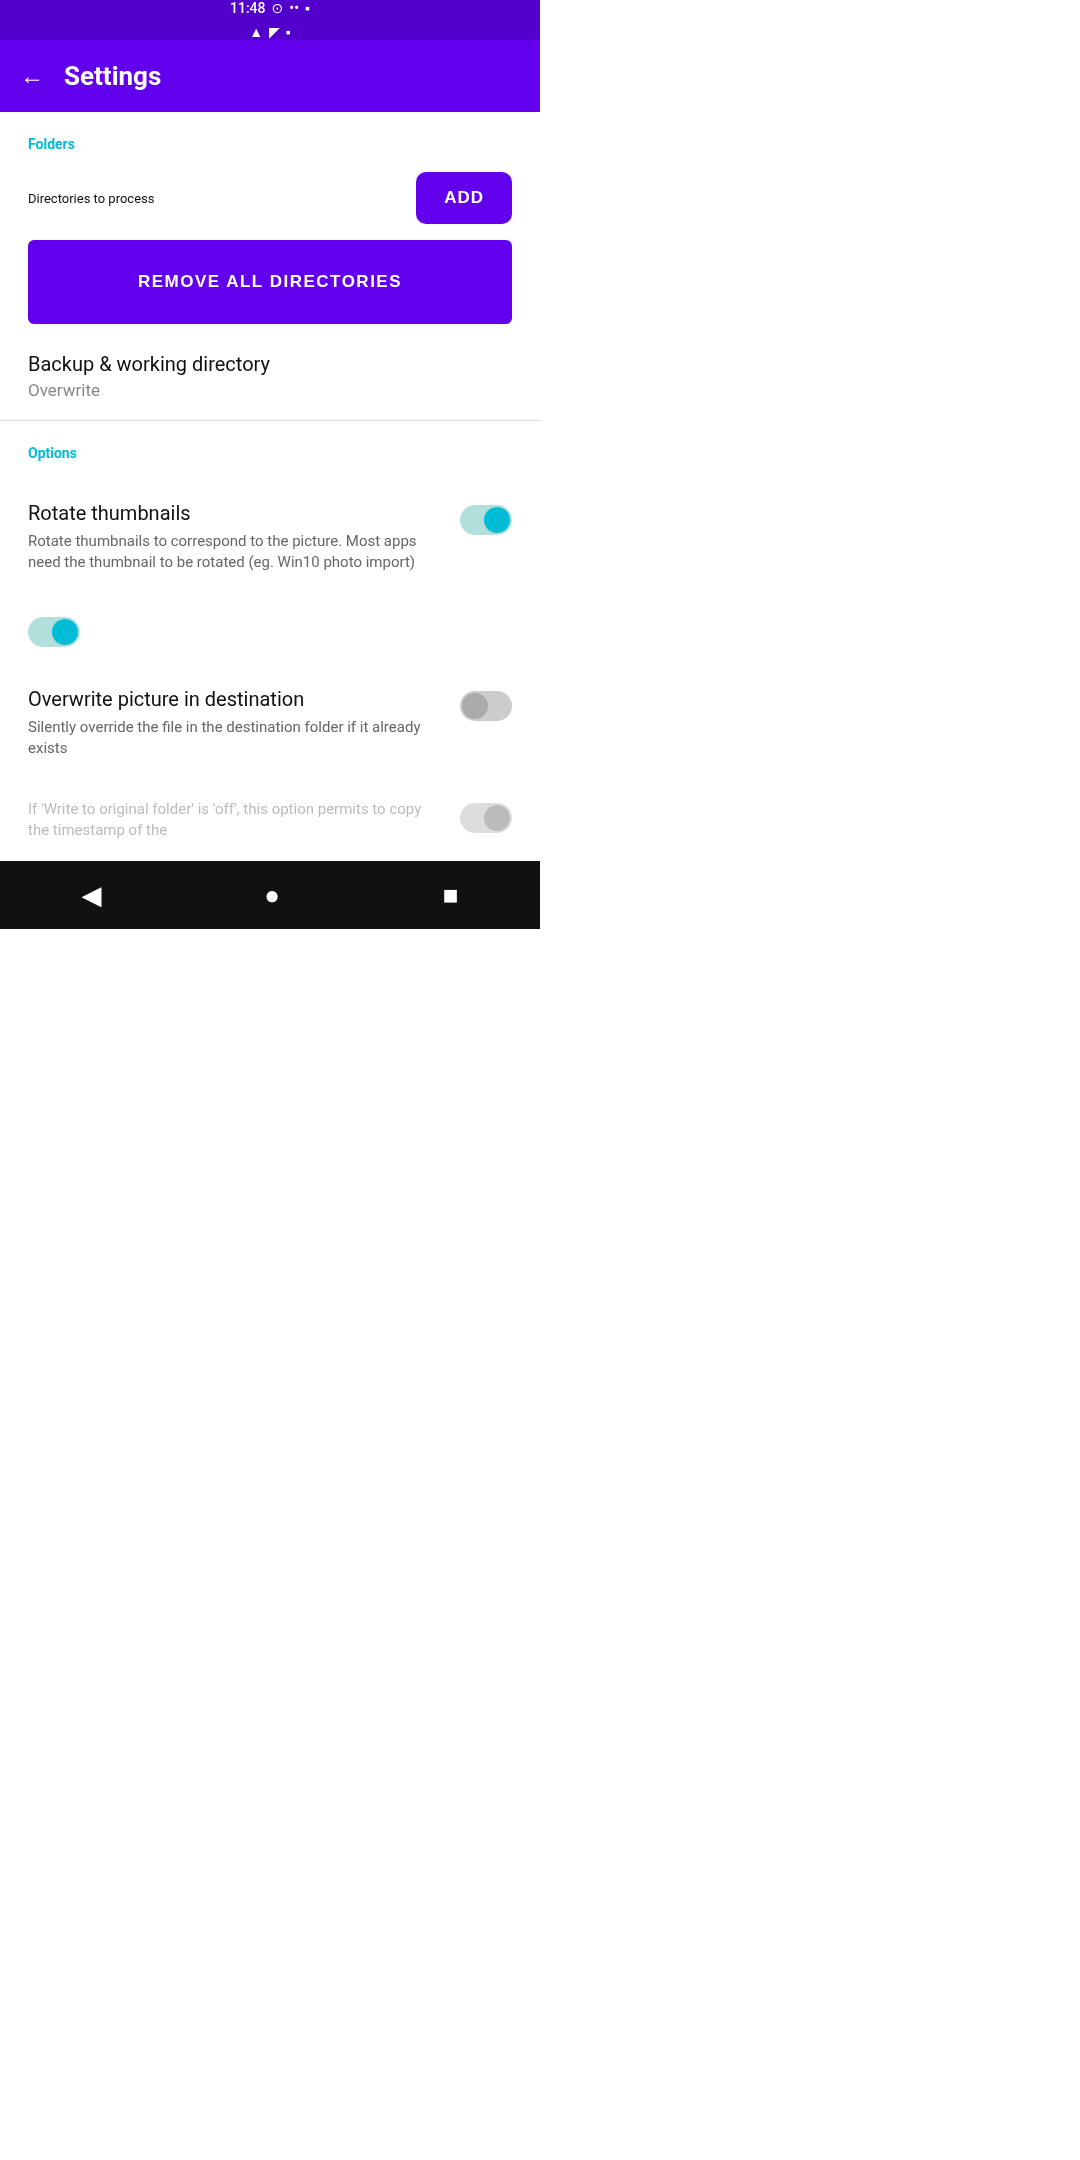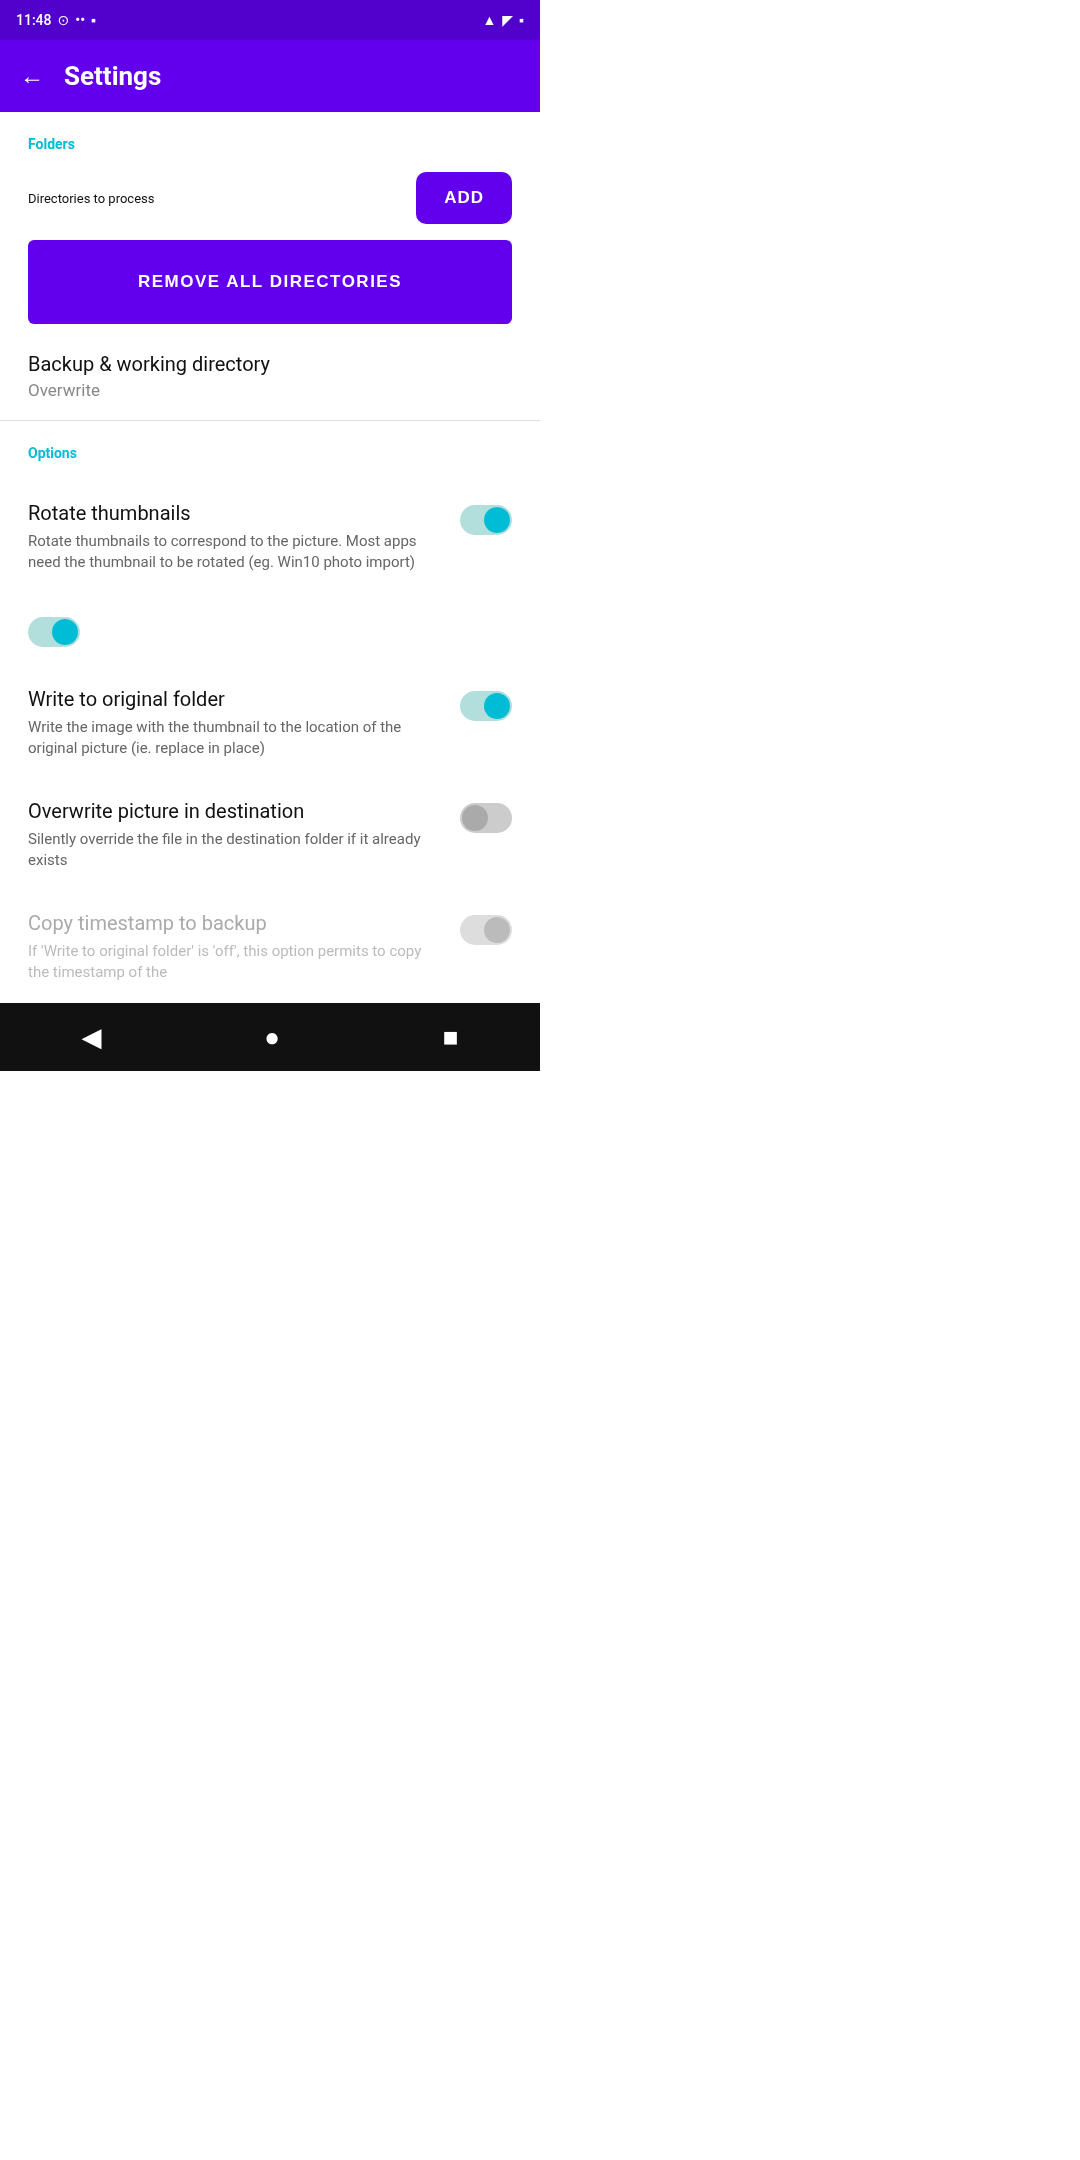--- a/index.html
+++ b/index.html
@@ -16,20 +16,21 @@
     .status-bar {
       background: #5200cc;
       color: #fff;
       height: 40px;
       display: flex;
       align-items: center;
       justify-content: space-between;
       padding: 0 16px;
       font-size: 14px;
       font-weight: 500;
+      flex-direction: column;
     }
     .status-left { display: flex; align-items: center; gap: 6px; }
     .status-right { display: flex; align-items: center; gap: 6px; }
 
     
     .app-bar {
       background: #6200ee;
       color: #fff;
       height: 72px;
       display: flex;
@@ -268,39 +269,29 @@
             <div class="toggle-knob"></div>
           </div>
         </div>
         <div class="toggle-row">
           <div class="toggle on">
             <div class="toggle-knob"></div>
           </div>
         </div>
         <div class="toggle-row">
           <div class="toggle-text">
-            <div class="toggle-title">Write to original folder</div>
-            <div class="toggle-desc">Write the image with the thumbnail to the location of the original picture (ie. replace in place)</div>
-          </div>
-          <div class="toggle on">
+            <div class="toggle-title">Overwrite picture in destination</div>
+            <div class="toggle-desc">Silently override the file in the destination folder if it already exists</div>
+          </div>
+          <div class="toggle off">
             <div class="toggle-knob"></div>
           </div>
         </div>
         <div class="toggle-row">
           <div class="toggle-text">
-            <div class="toggle-title">Overwrite picture in destination</div>
-            <div class="toggle-desc">Silently override the file in the destination folder if it already exists</div>
-          </div>
-          <div class="toggle off">
-            <div class="toggle-knob"></div>
-          </div>
-        </div>
-        <div class="toggle-row">
-          <div class="toggle-text">
-            <div class="toggle-title disabled">Copy timestamp to backup</div>
             <div class="toggle-desc disabled">If 'Write to original folder' is 'off', this option permits to copy the timestamp of the</div>
           </div>
           <div class="toggle disabled-toggle">
             <div class="toggle-knob"></div>
           </div>
         </div>
       </div>
   </div>
 
 </div>

